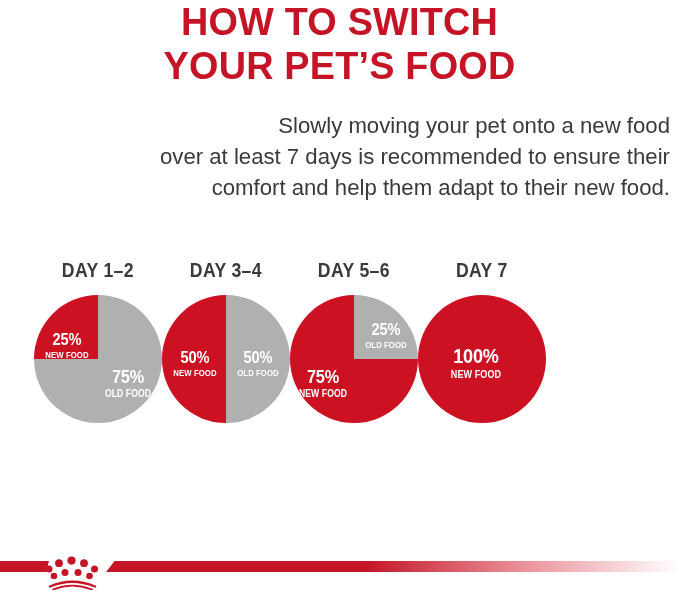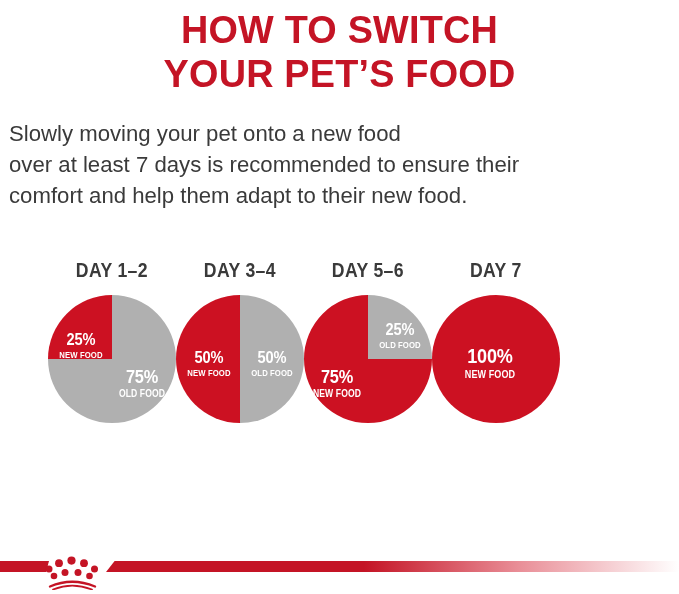--- a/index.html
+++ b/index.html
@@ -11,60 +11,60 @@
     width: 679px;
     height: 594px;
     background: #ffffff;
     font-family: "Liberation Sans", sans-serif;
     overflow: hidden;
     position: relative;
   }
 
   
   .title-block {
-    padding-top: 8px;
+    padding-top: 0;
     text-align: center;
   }
   .title-line {
     color: #c41425;
     font-family: "Liberation Sans", sans-serif;
     font-weight: bold;
     font-size: 39px;
     line-height: 44px;
     letter-spacing: 0.2px;
     transform: scaleX(0.97);
     transform-origin: center;
     white-space: nowrap;
   }
 
   
   .intro-block {
     margin-top: 22px;
-    text-align: left;
+    text-align: right;
     padding: 0 4px;
   }
   .intro-line {
     color: #3a3a3a;
     font-size: 22.5px;
     line-height: 31px;
     font-weight: normal;
     white-space: nowrap;
     transform: scaleX(0.985);
     transform-origin: center;
   }
 
   
   .charts-row {
     position: absolute;
     top: 258px;
     left: 0;
     width: 552px;
     display: flex;
     justify-content: space-between;
-    padding: 0 48px;
+    padding: 0 34px;
     box-sizing: border-box;
   }
   .chart-cell {
     width: 148px;
     display: flex;
     flex-direction: column;
     align-items: center;
   }
   .day-label {
     color: #3a3a3a;

